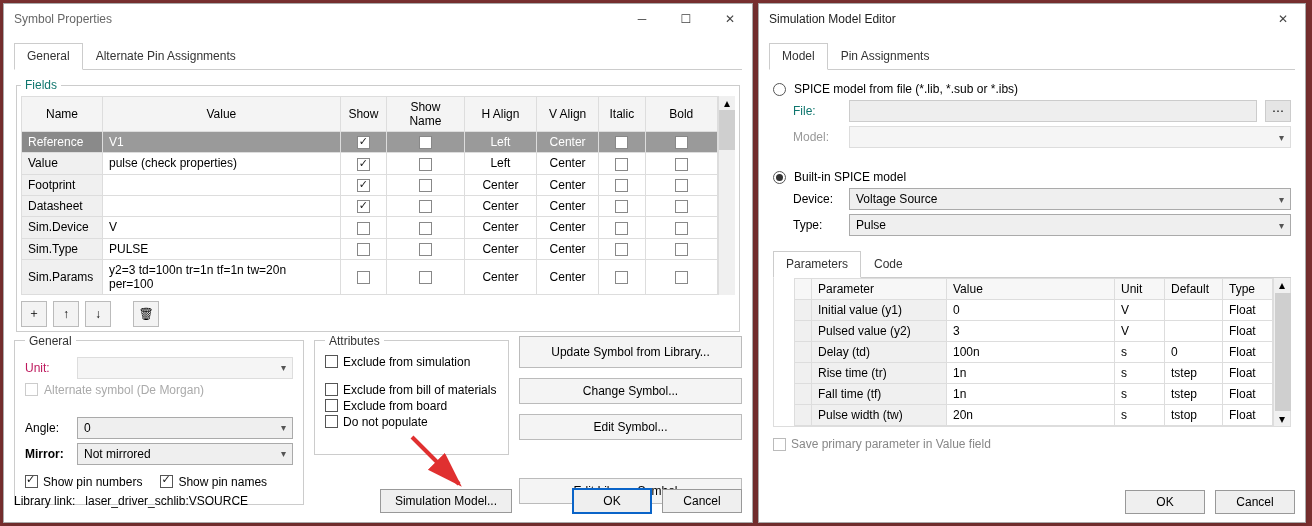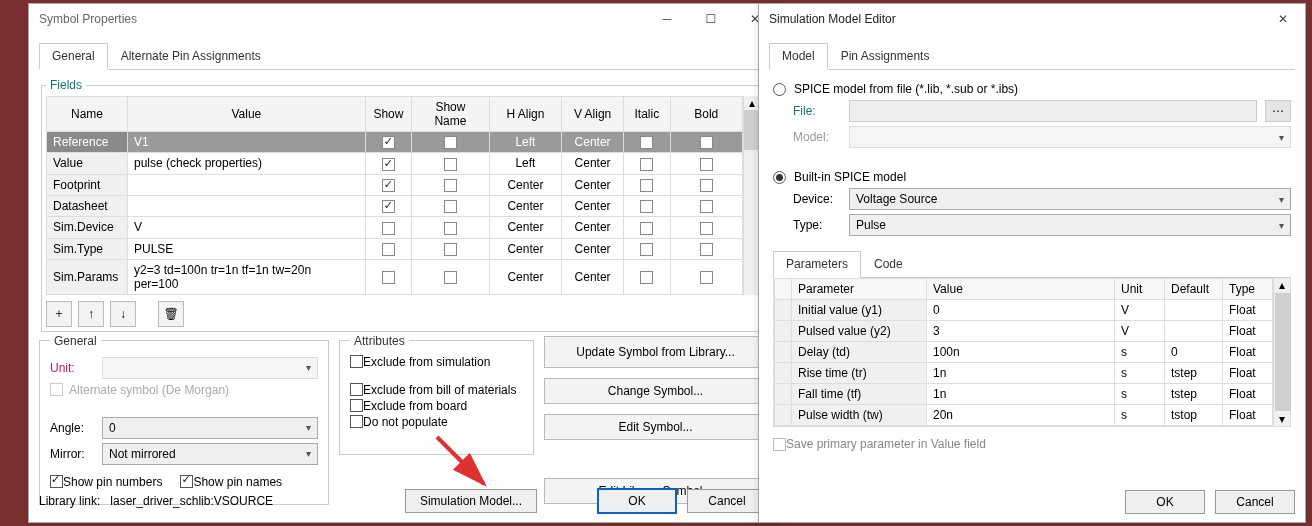--- a/index.html
+++ b/index.html
@@ -35,36 +35,36 @@
   .select.disabled{color:#aaa; background:#f5f5f5; border-color:#ddd;}
   .btn { border:1px solid #999; background:#efefef; padding:4px 14px; min-width:80px; text-align:center; display:inline-block;}
   .btn.wide{min-width:180px;}
   .btn.primary{border:2px solid #0a64c8;}
   .footer { position:absolute; bottom:8px; left:10px; right:10px; display:flex; align-items:center; gap:10px;}
   .row { display:flex; align-items:center; gap:8px; margin:4px 0;}
   .input { border:1px solid #aaa; background:#fff; height:22px; flex:1; padding:0 6px;}
   .input.disabled{background:#eee; border-color:#ccc; color:#888;}
   .radio { width:13px; height:13px; border:1px solid #555; border-radius:50%; display:inline-block; vertical-align:middle; position:relative; background:#fff;}
   .radio.on::after{content:""; width:7px; height:7px; background:#333; border-radius:50%; position:absolute; top:2px; left:2px;}
-  table.params { border-collapse:collapse; width:100%; }
+  table.params { border-collapse:collapse; width:100%;margin-left:20px; }
   table.params th, table.params td { border:1px solid #ddd; padding:3px 6px; text-align:left; font-weight:normal;}
   table.params th { background:#f7f7f7;}
   table.params td.rh { background:#f0f0f0;}
   .scroll-gutter{width:17px; background:#f0f0f0; border-left:1px solid #ddd;}
   .scroll-thumb{background:#cfcfcf; width:100%; }
   .arrow-annot { position:absolute; pointer-events:none; }
   .bigbtn{border:1px solid #bbb; background:#f4f4f4; display:flex; align-items:center; justify-content:center;}
-  .checkbox-real{display:inline-flex; align-items:center; }
+  .checkbox-real{display:inline-flex; align-items:center; gap:5px;}
   .checkbox-real .box{width:13px;height:13px;border:1px solid #555;display:inline-block;background:#fff;position:relative;}
   .checkbox-real .box.on::after{content:"✓"; font-size:11px; position:absolute; top:-3px; left:0; color:#111;}
 </style>
 </head>
 <body>
 
-<div class="window" style="left:3px; top:3px; width:750px; height:520px;margin-left:25px;">
+<div class="window" style="left:3px; top:3px; width:750px; height:520px;">
   <div class="titlebar">
     <span class="title">Symbol Properties</span>
     <div class="wbtn">─</div>
     <div class="wbtn">☐</div>
     <div class="wbtn">✕</div>
   </div>
   <div class="content" style="height:calc(100% - 30px); position:relative;">
     <div class="tabs">
       <div class="tab active">General</div>
       <div class="tab">Alternate Pin Assignments</div>
@@ -201,21 +201,21 @@
             </label>
           <div style="height:12px;"></div>
           <div class="row">
             <span style="width:44px;">Angle:</span>
             <div class="select" style="flex:1;">
                 <span>0</span>
                 <span class="arrow">▾</span>
               </div>
           </div>
           <div class="row">
-            <span style="width:44px;">Mirror:</span>
+            <span style="width:44px;font-weight:bold;">Mirror:</span>
             <div class="select" style="flex:1;">
                 <span>Not mirrored</span>
                 <span class="arrow">▾</span>
               </div>
           </div>
           <div style="display:flex; gap:18px; margin-top:10px;">
             <span class="checkbox-real">
                 <span class="box on"></span>
                 <span>Show pin numbers</span>
               </span>

